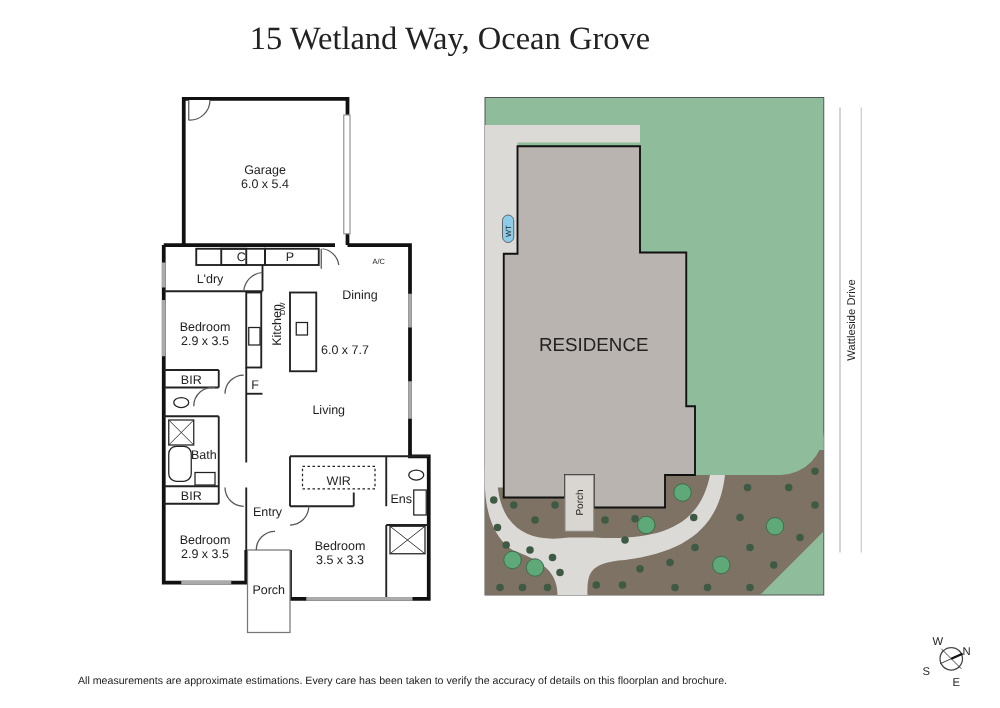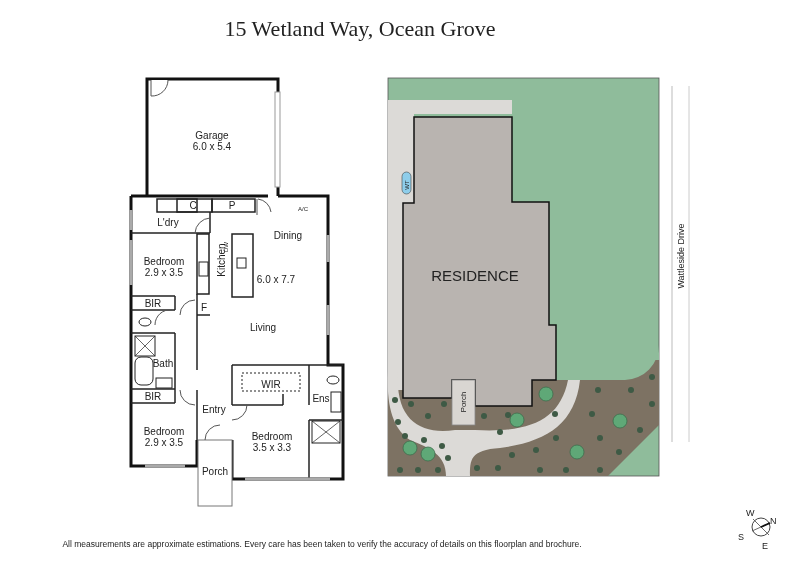--- a/index.html
+++ b/index.html
@@ -1,17 +1,17 @@
 <!DOCTYPE html>
 <html><head>
 <meta charset="utf-8">
 <style>
   html, body { margin: 0; padding: 0; background: #ffffff; }
   body { width: 800px; height: 566px; position: relative; overflow: hidden; font-family: "Liberation Sans", sans-serif; }
-  .title { position: absolute; left: 0; width: 720px; top: 16px; text-align: center; font-family: "Liberation Serif", serif; font-size: 22px; color: #222; }
+  .title { position: absolute; left: 0; width: 720px; top: 16px; text-align: center; font-family: "Liberation Serif", serif; font-size: 26px; color: #222; }
   .disclaimer { position: absolute; left: 0; width: 644px; top: 539px; text-align: center; font-size: 8.5px; color: #222; }
   svg { position: absolute; left: 0; top: 0; }
   .lbl { font-family: "Liberation Sans", sans-serif; font-size: 10px; fill: #222; }
   .lbl-s { font-family: "Liberation Sans", sans-serif; font-size: 6px; fill: #222; }
   .lbl-big { font-family: "Liberation Sans", sans-serif; font-size: 15px; fill: #222; }
 </style>
 </head>
 <body>
 
 <div class="title">15 Wetland Way, Ocean Grove</div>

